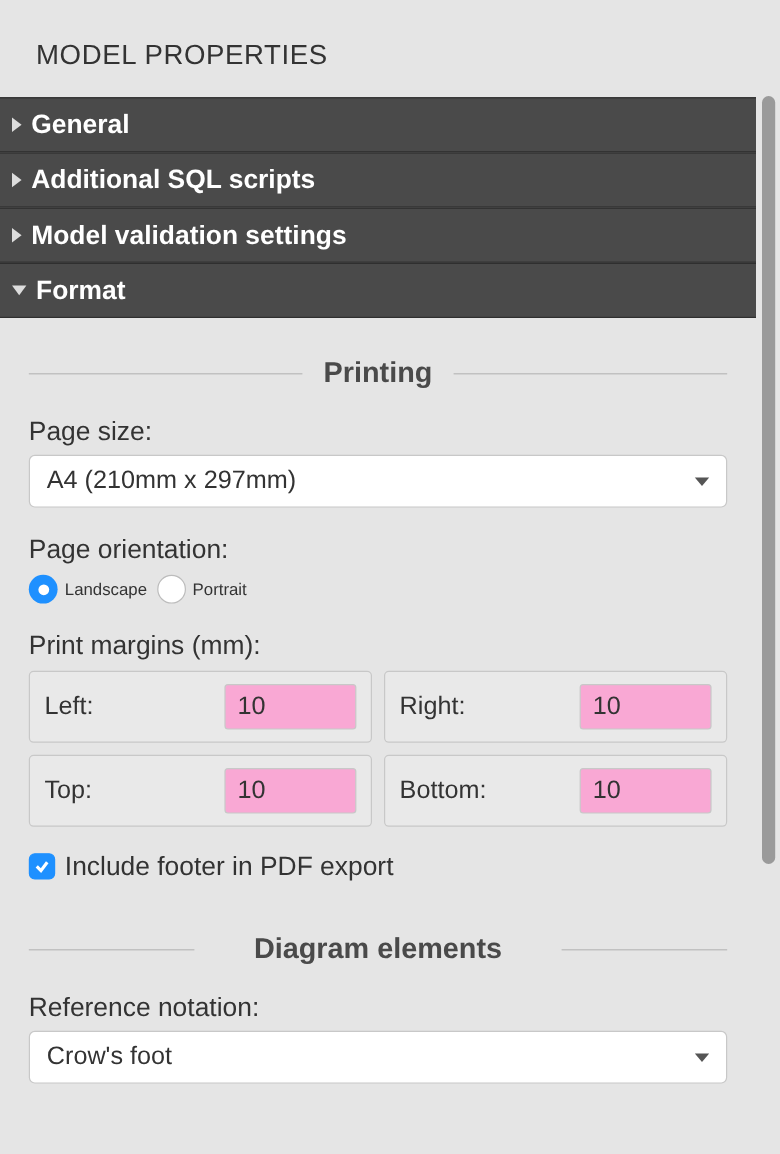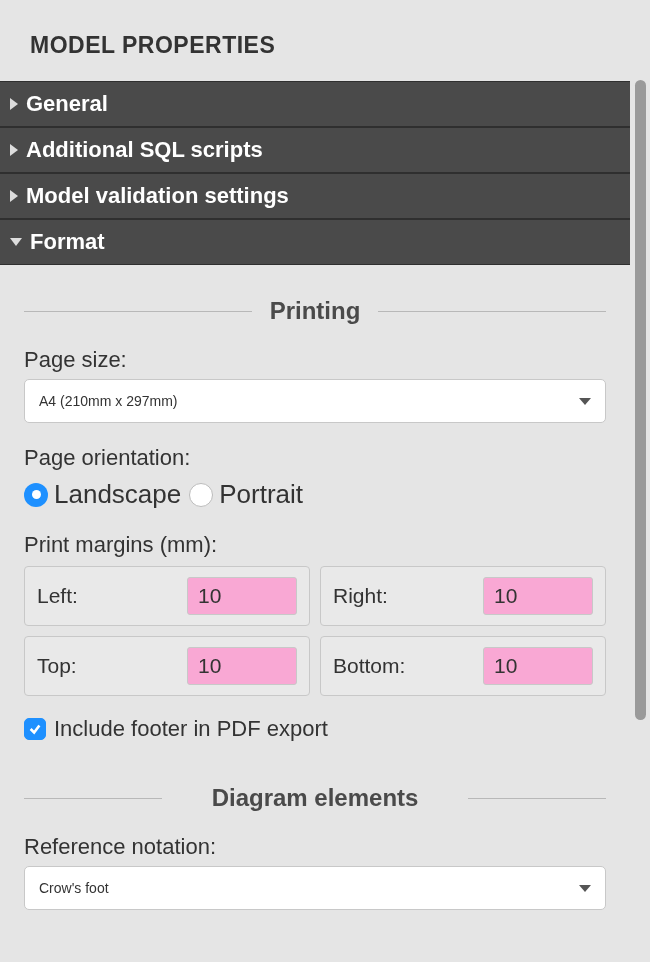--- a/index.html
+++ b/index.html
@@ -12,21 +12,21 @@
     height: 962px;
     overflow: hidden;
   }
   .panel {
     width: 650px;
     height: 962px;
     position: relative;
   }
   .panel-title {
     font-size: 23px;
-    font-weight: 700;
+    font-weight: 400;
     letter-spacing: 0.5px;
     color: #333;
     padding: 32px 0 22px 30px;
     text-transform: uppercase;
   }
   .sections {
     width: 630px;
   }
   .section-header {
     background: #4a4a4a;
@@ -83,21 +83,21 @@
   .select {
     width: 100%;
     height: 44px;
     background: #fff;
     border: 1px solid #c8c8c8;
     border-radius: 5px;
     display: flex;
     align-items: center;
     justify-content: space-between;
     padding: 0 14px;
-    font-size: 14px;
+    font-size: 21px;
     color: #333;
     cursor: pointer;
   }
   .select .caret {
     width: 0; height: 0;
     border-left: 6px solid transparent;
     border-right: 6px solid transparent;
     border-top: 7px solid #555;
   }
   .radio-row {
@@ -120,21 +120,21 @@
     border: none;
     background: #1e90ff;
   }
   .radio.checked::after {
     content: "";
     width: 9px; height: 9px;
     background: #fff;
     border-radius: 50%;
   }
   .radio-label {
-    font-size: 26px;
+    font-size: 14px;
     color: #333;
     margin-right: 2px;
   }
   .margins-grid {
     display: grid;
     grid-template-columns: 1fr 1fr;
     gap: 10px;
     margin-top: 8px;
   }
   .margin-cell {

